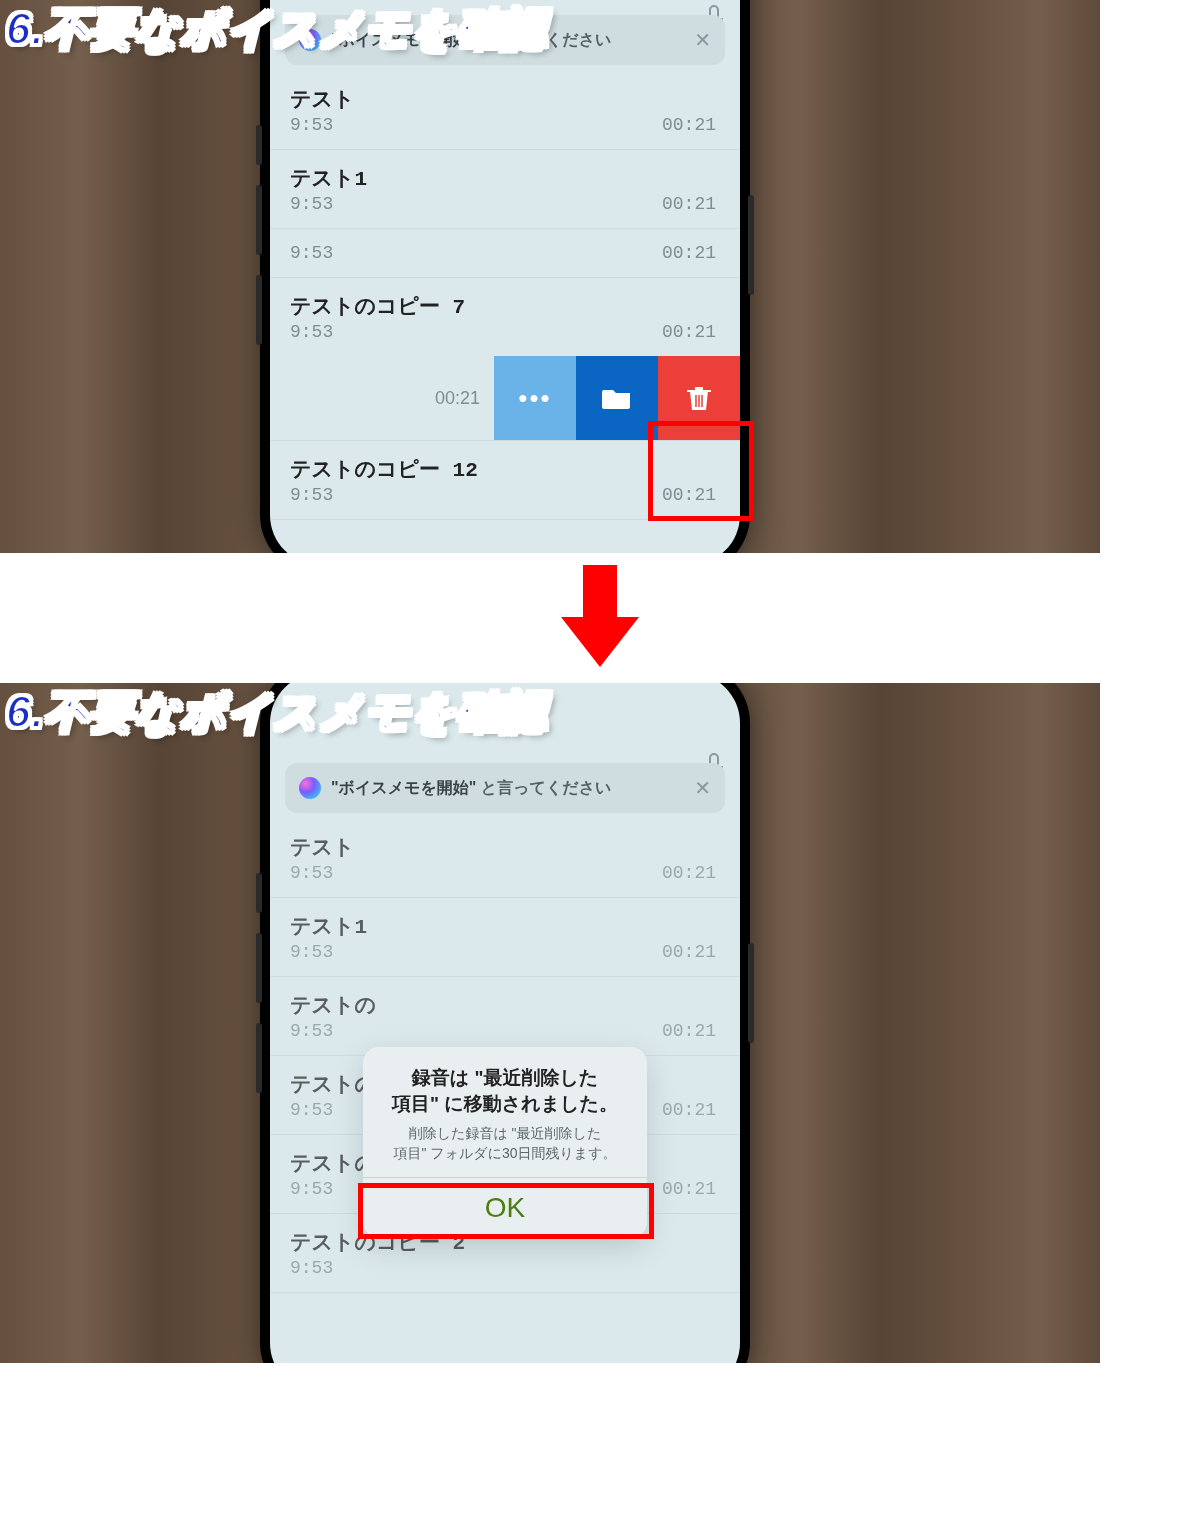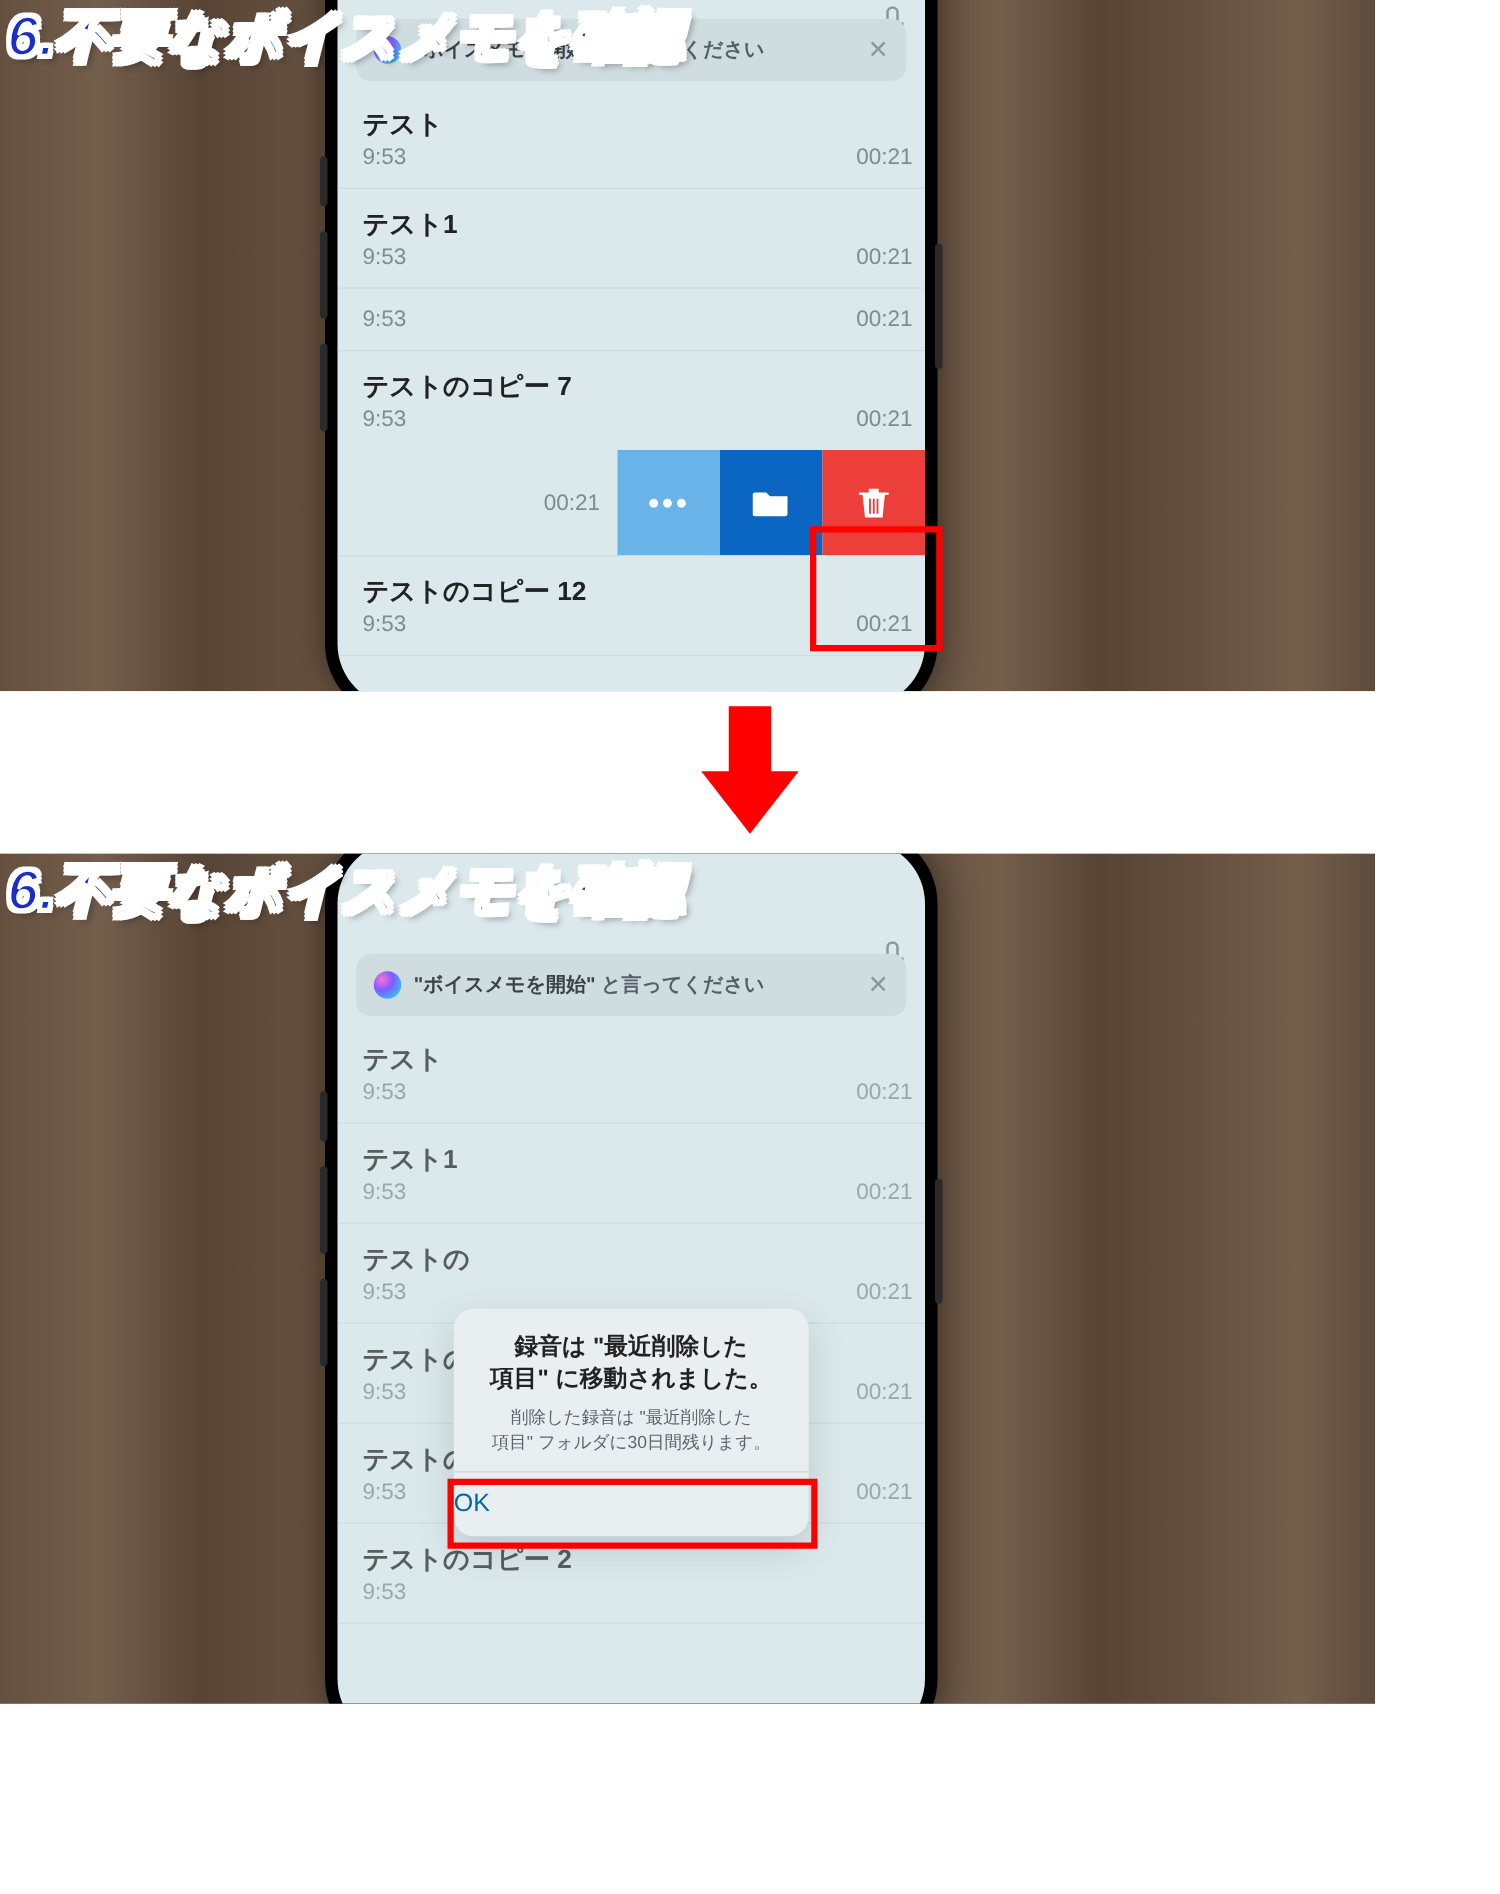--- a/index.html
+++ b/index.html
@@ -107,23 +107,24 @@
     top: 50%;
     transform: translateY(-50%);
     color: #8a98a0;
     font-size: 20px;
     font-weight: 300;
   }
   .list {
     margin-top: 6px;
   }
   .item {
-    padding: 14px 10px 14px 20px;
+    padding: 14px 24px 14px 20px;
     border-bottom: 1px solid rgba(0,0,0,0.06);
     position: relative;
+    font-family: Liberation Mono, monospace;
   }
   .item-title {
     font-size: 21px;
     font-weight: 600;
     color: #222;
     margin-bottom: 2px;
   }
   .item-row2 {
     display: flex;
     justify-content: space-between;
@@ -224,24 +225,24 @@
     line-height: 1.35;
   }
   .d-sub {
     margin-top: 8px;
     font-size: 14px;
     color: #5b666c;
     line-height: 1.4;
   }
   .dialog-ok {
     border-top: 1px solid rgba(0,0,0,0.12);
-    text-align: left;
+    text-align: center;
     padding: 14px 0;
-    font-size: 20px;
-    color: #0369a1;
+    font-size: 28px;
+    color: #4d7c0f;
     font-weight: 500;
   }
   .dim .item-title, .dim .item-row2 { opacity: 0.7; }
   .icon-svg { display: block; }
 </style>
 </head>
 <body>
 
 <div class="section">
   <div class="wood-bg"></div>

